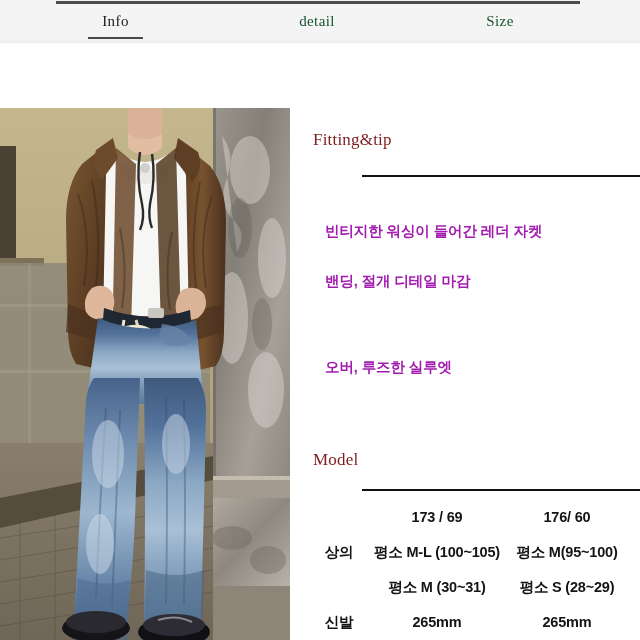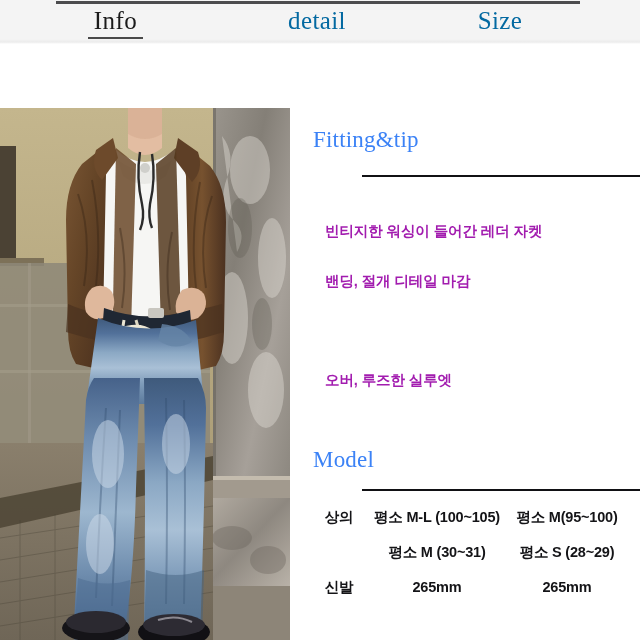--- a/index.html
+++ b/index.html
@@ -47,29 +47,29 @@
   }
   .tab {
     position: absolute;
     top: 8px;
     text-align: center;
     font-family: "Liberation Serif", serif;
     white-space: nowrap;
   }
   .tab-label {
     display: inline-block;
-    font-size: 25px;
+    font-size: 15px;
     line-height: 26px;
     letter-spacing: 0.4px;
   }
   .tab-active .tab-label {
     color: #1b1b1b;
   }
   .tab-inactive .tab-label {
-    color: #0369a1;
+    color: #14532d;
   }
   .tab-underline {
     display: block;
     margin: 3px auto 0 auto;
     width: 100%;
     height: 2px;
     background: #4a4a4a;
   }
   #tab-info   { left: 88px;  width: 55px; }
   #tab-detail { left: 285px; width: 64px; }
@@ -101,23 +101,23 @@
     position: absolute;
     left: 290px;
     top: 0;
     width: 350px;
     height: 596px;
   }
 
   .section-heading {
     position: absolute;
     font-family: "Liberation Serif", serif;
-    font-size: 23px;
+    font-size: 17px;
     line-height: 28px;
-    color: #3b82f6;
+    color: #7f1d1d;
     letter-spacing: 0.2px;
     white-space: nowrap;
   }
   #heading-fitting { left: 23px; top: 82px; }
   #heading-model   { left: 23px; top: 402px; text-align: right; }
 
   .divider {
     position: absolute;
     left: 72px;
     width: 278px;
@@ -134,21 +134,21 @@
     font-weight: bold;
     font-size: 14.5px;
     line-height: 20px;
     color: #a21caf;
     letter-spacing: -0.1px;
     white-space: nowrap;
   }
   #bullet-0 { top: 177px; }
   #bullet-1 { top: 227px; }
   #bullet-2 { top: 277px; }
-  #bullet-3 { top: 326px; }
+  #bullet-3 { top: 313px; }
 
   
   .model-table {
     position: absolute;
     left: 0;
     top: 456px;
     width: 350px;
   }
   .mt-row {
     position: relative;
@@ -378,20 +378,25 @@
 
       <div class="bullet" id="bullet-0">빈티지한 워싱이 들어간 레더 자켓</div>
       <div class="bullet" id="bullet-1">밴딩, 절개 디테일 마감</div>
       <div class="bullet" id="bullet-3">오버, 루즈한 실루엣</div>
 
       <div class="section-heading" id="heading-model">Model</div>
       <div class="divider" id="divider-model"></div>
 
       <div class="model-table">
 
+        <div class="mt-row mt-head">
+          <div class="mt-cell mt-label"></div>
+          <div class="mt-cell mt-c1">173 / 69</div>
+          <div class="mt-cell mt-c2">176/ 60</div>
+        </div>
 
         <div class="mt-row">
           <div class="mt-cell mt-label">상의</div>
           <div class="mt-cell mt-c1">평소 M-L (100~105)</div>
           <div class="mt-cell mt-c2">평소 M(95~100)</div>
         </div>
 
         <div class="mt-row">
           <div class="mt-cell mt-c1">평소 M (30~31)</div>
           <div class="mt-cell mt-c2">평소 S (28~29)</div>

